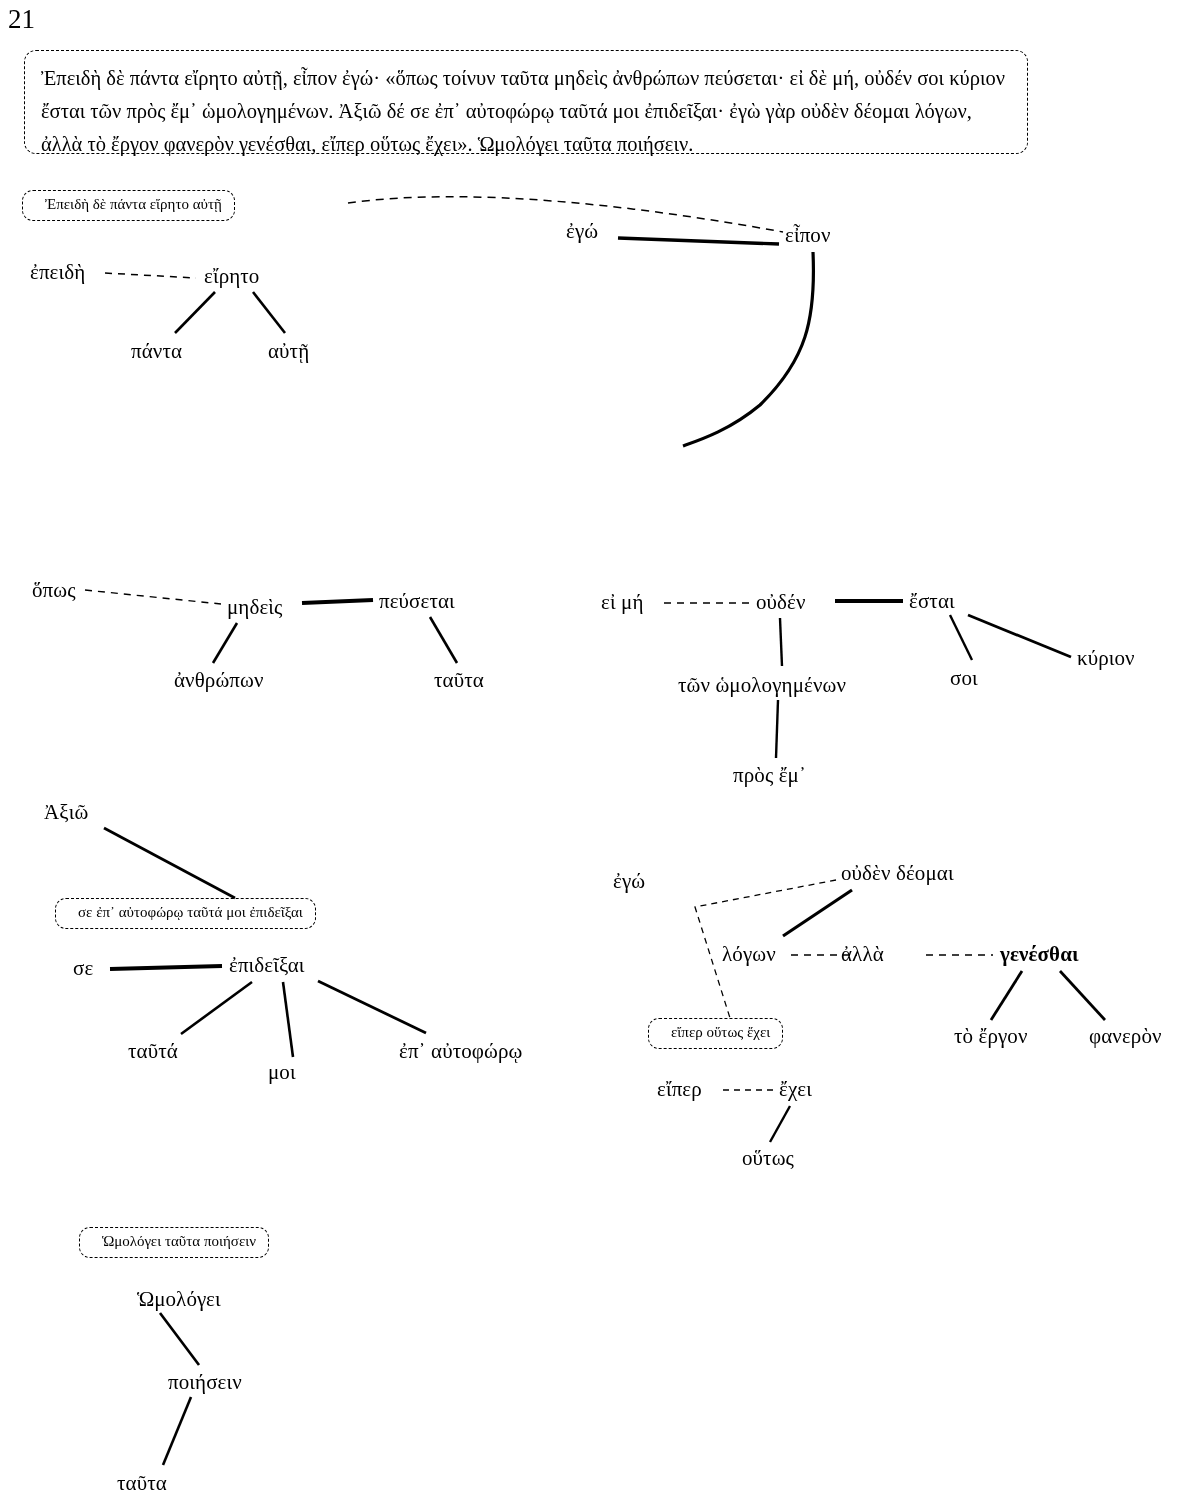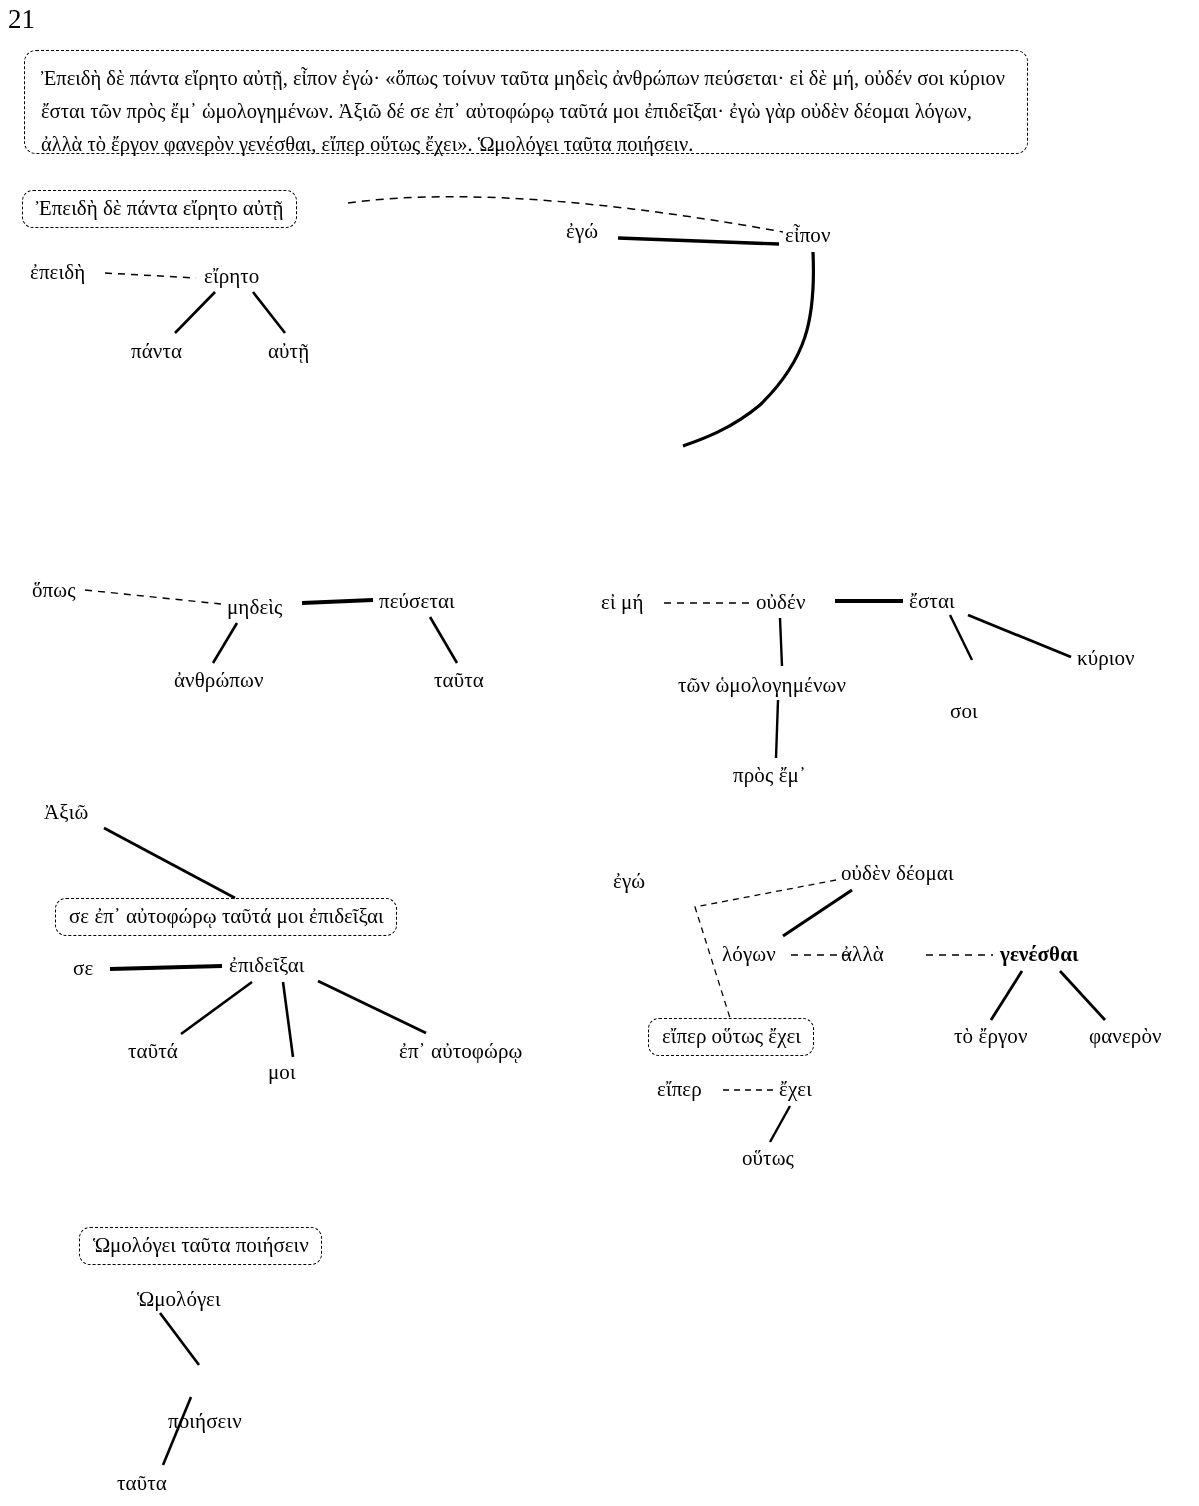--- a/index.html
+++ b/index.html
@@ -48,22 +48,22 @@
     border-radius: 12px;
     padding: 11px 14px 12px 16px;
     font-size: 20.5px;
     line-height: 1.62;
   }
   .chunk-box {
     position: absolute;
     box-sizing: border-box;
     border: 1.3px dashed #000;
     border-radius: 11px;
-    padding: 5px 12px 6px 13px;
-    font-size: 21px;
+    padding: 5px 12px 6px 22px;
+    font-size: 15px;
     line-height: 1.18;
     white-space: nowrap;
   }
   .chunk-box.multiline {
     white-space: normal;
     line-height: 1.62;
     font-size: 20.5px;
     padding: 10px 14px 11px 16px;
   }
 </style>
@@ -93,21 +93,21 @@
   <div class="node" style="left:32px; top:580px;">ὅπως</div>
   <div class="node" style="left:227px; top:597px;">μηδεὶς</div>
   <div class="node" style="left:379px; top:591px;">πεύσεται</div>
   <div class="node" style="left:174px; top:670px;">ἀνθρώπων</div>
   <div class="node" style="left:434px; top:670px;">ταῦτα</div>
 
   <div class="node" style="left:601px; top:592px;text-align:center;">εἰ μή</div>
   <div class="node" style="left:756px; top:592px;">οὐδέν</div>
   <div class="node" style="left:909px; top:591px;">ἔσται</div>
   <div class="node" style="left:678px; top:675px;">τῶν ὡμολογημένων</div>
-  <div class="node" style="left:950px; top:701px;">σοι</div>
+  <div class="node" style="left:950px; top:668px;">σοι</div>
   <div class="node" style="left:1077px; top:648px;">κύριον</div>
   <div class="node" style="left:733px; top:765px;">πρὸς ἔμ᾽</div>
 
   <div class="node" style="left:44px; top:802px;">Ἀξιῶ</div>
   <div class="chunk-box" style="left:55px; top:898px;">
     <span>σε ἐπ᾽ αὐτοφώρῳ ταῦτά μοι ἐπιδεῖξαι</span>
   </div>
   <div class="node" style="left:73px; top:958px;">σε</div>
   <div class="node" style="left:229px; top:955px;">ἐπιδεῖξαι</div>
   <div class="node" style="left:128px; top:1041px;">ταῦτά</div>
@@ -126,21 +126,21 @@
     <span>εἴπερ οὕτως ἔχει</span>
   </div>
   <div class="node" style="left:657px; top:1079px;">εἴπερ</div>
   <div class="node" style="left:779px; top:1079px;">ἔχει</div>
   <div class="node" style="left:742px; top:1148px;">οὕτως</div>
 
   <div class="chunk-box" style="left:79px; top:1227px;">
     <span>Ὡμολόγει ταῦτα ποιήσειν</span>
   </div>
   <div class="node" style="left:137px; top:1289px;">Ὡμολόγει</div>
-  <div class="node" style="left:168px; top:1372px;margin-top:39px;">ποιήσειν</div>
+  <div class="node" style="left:168px; top:1372px;">ποιήσειν</div>
   <div class="node" style="left:117px; top:1473px;">ταῦτα</div>
 
   <svg id="wires" viewBox="0 0 1199 1506">
     <g fill="none" stroke="#000">
 
       <path d="M 348 203 C 470 186 640 206 783 232" stroke-width="1.5" stroke-dasharray="8 6"></path>
 
       <path d="M 618 238 L 779 244" stroke-width="3.4"></path>
 
       <path d="M 105 273 L 196 278" stroke-width="1.5" stroke-dasharray="7 6"></path>

